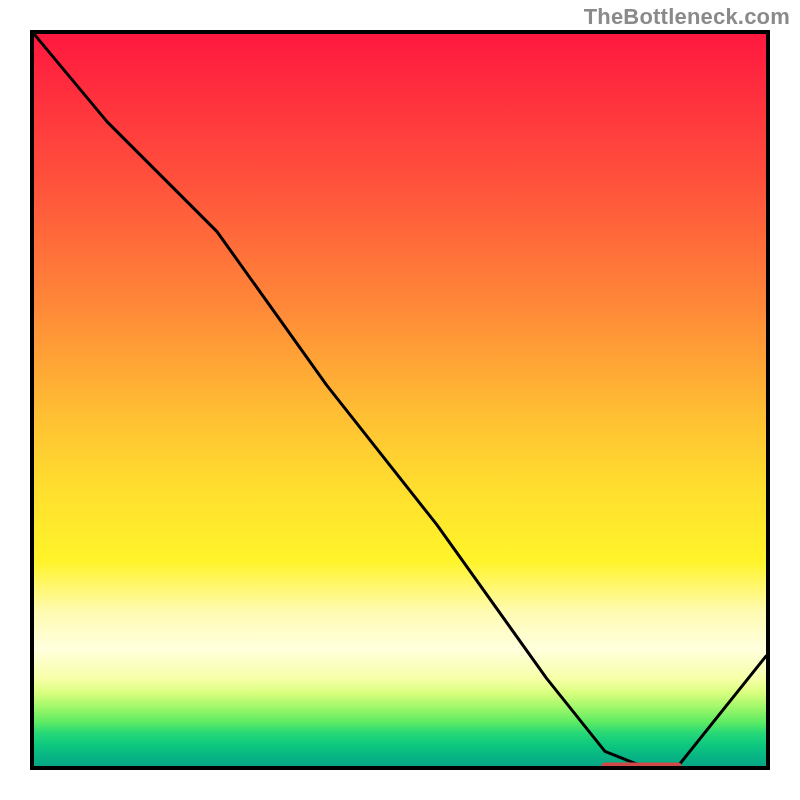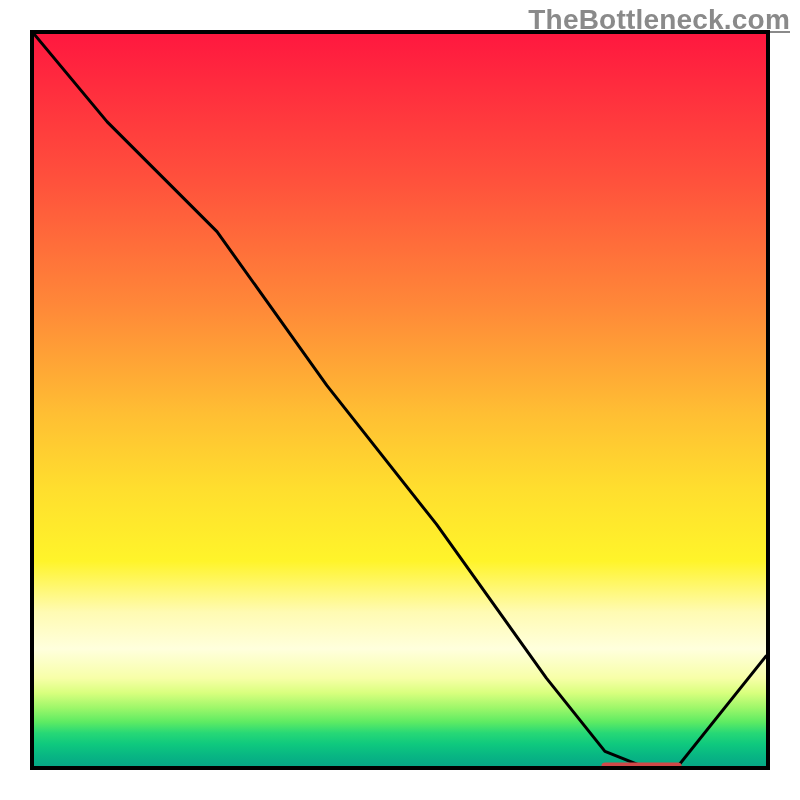--- a/index.html
+++ b/index.html
@@ -14,26 +14,25 @@
   .stage {
     position: relative;
     width: 800px;
     height: 800px;
     background: #ffffff;
   }
   .watermark {
     position: absolute;
     top: 4px;
     right: 10px;
-    font-size: 28px;
+    font-size: 22px;
     font-weight: 600;
     color: #8a8a8a;
     letter-spacing: 0.2px;
     user-select: none;
-    text-decoration: underline;
   }
   .plot-frame {
     position: absolute;
     
     left: 30px;
     top: 30px;
     width: 740px;
     height: 740px;
     box-sizing: border-box;
     border: 4px solid #000000;

